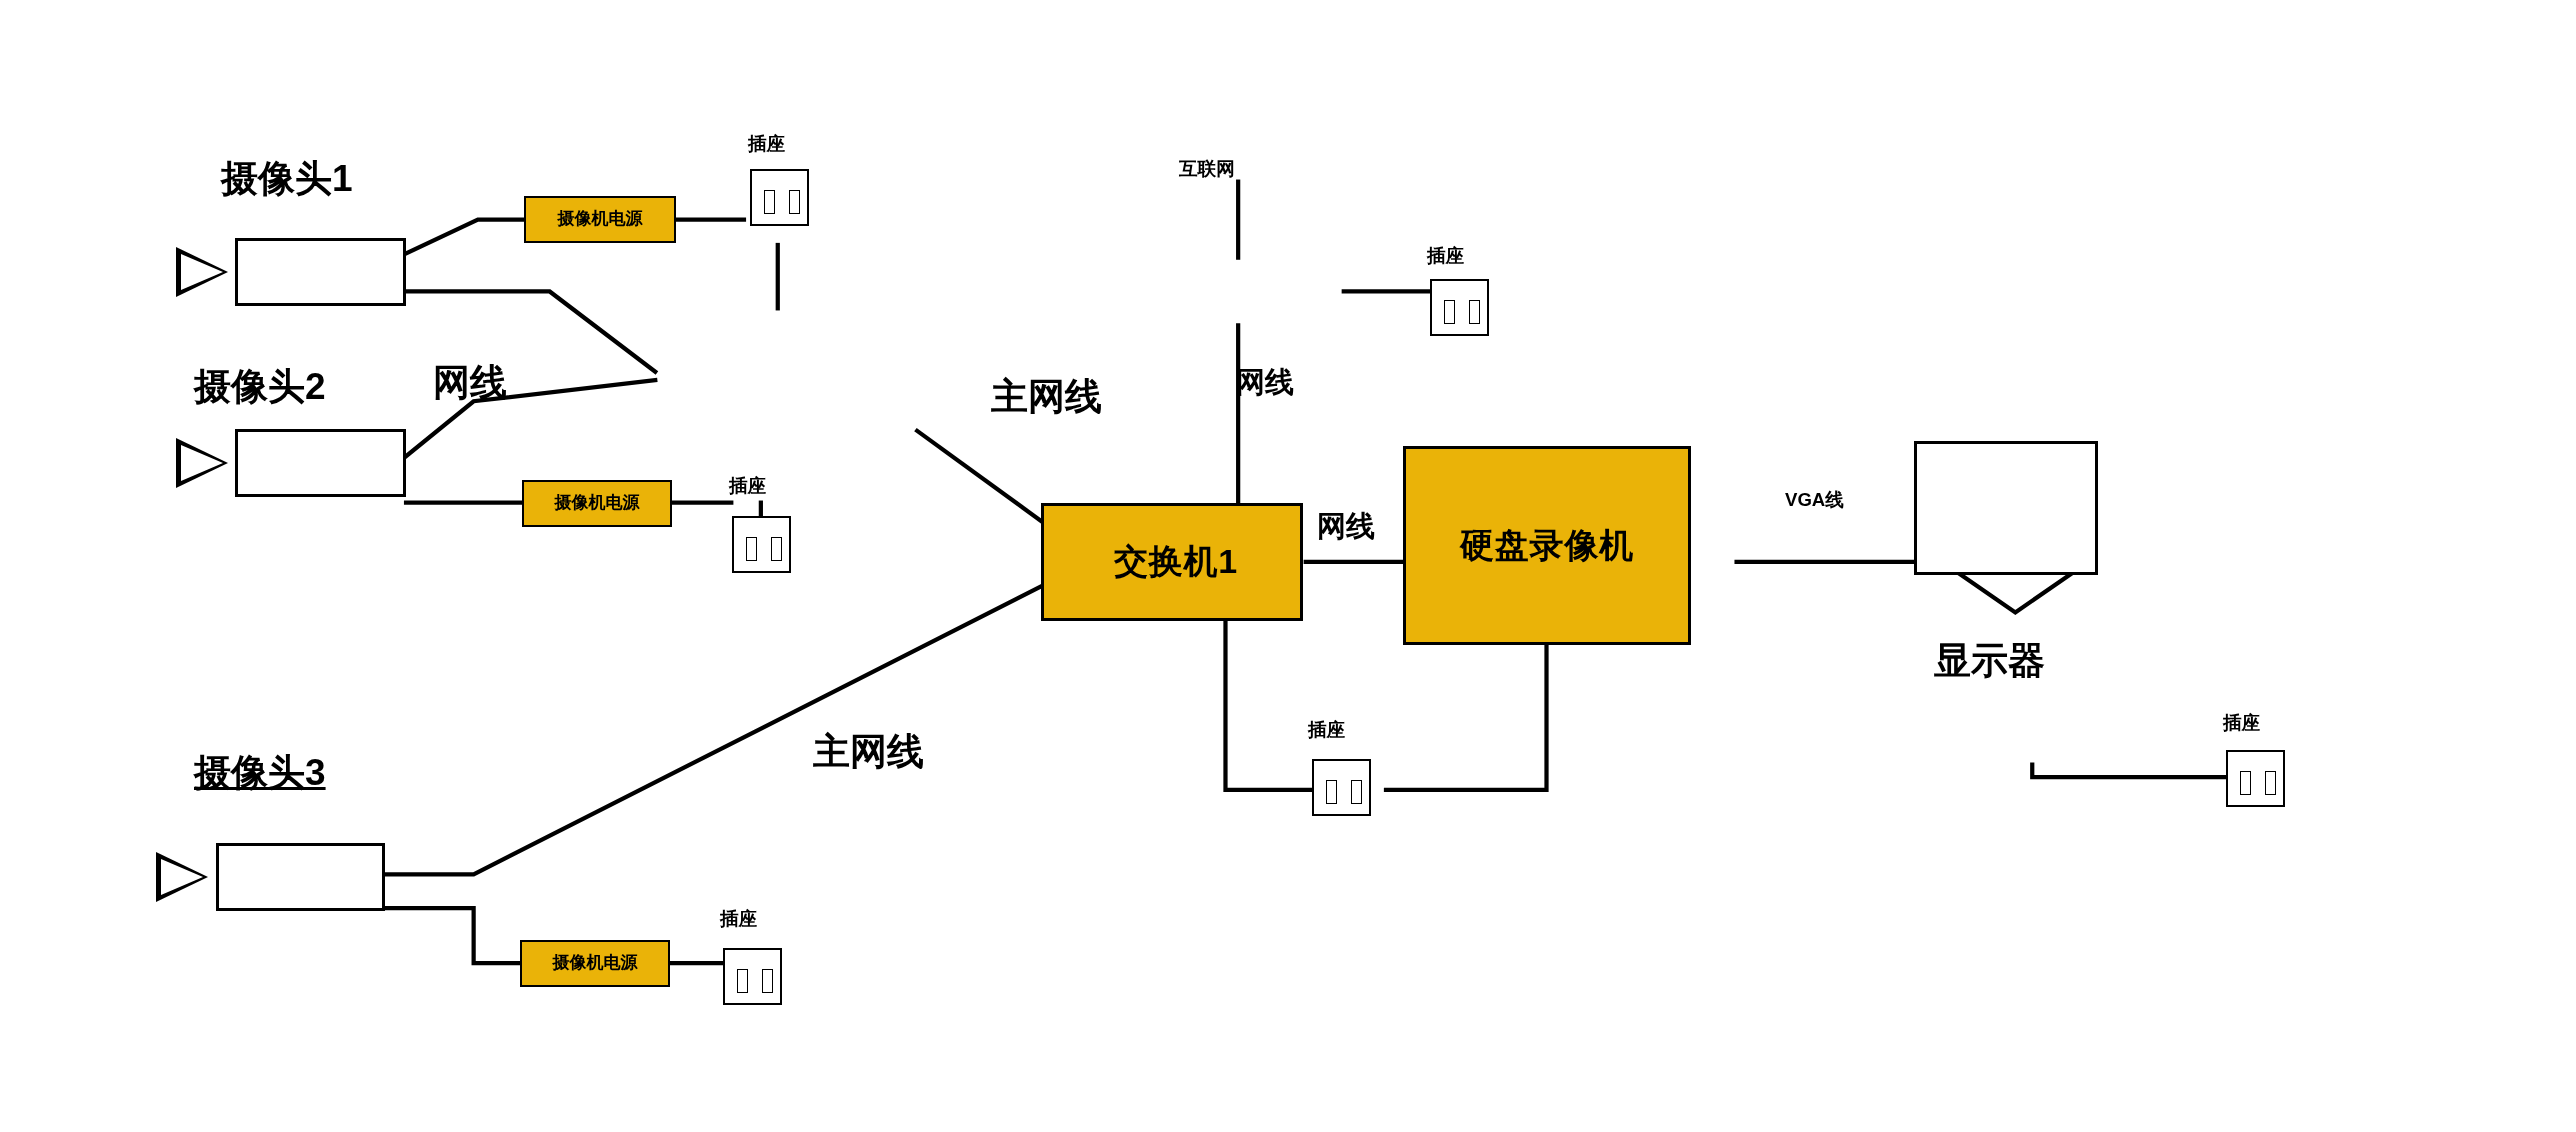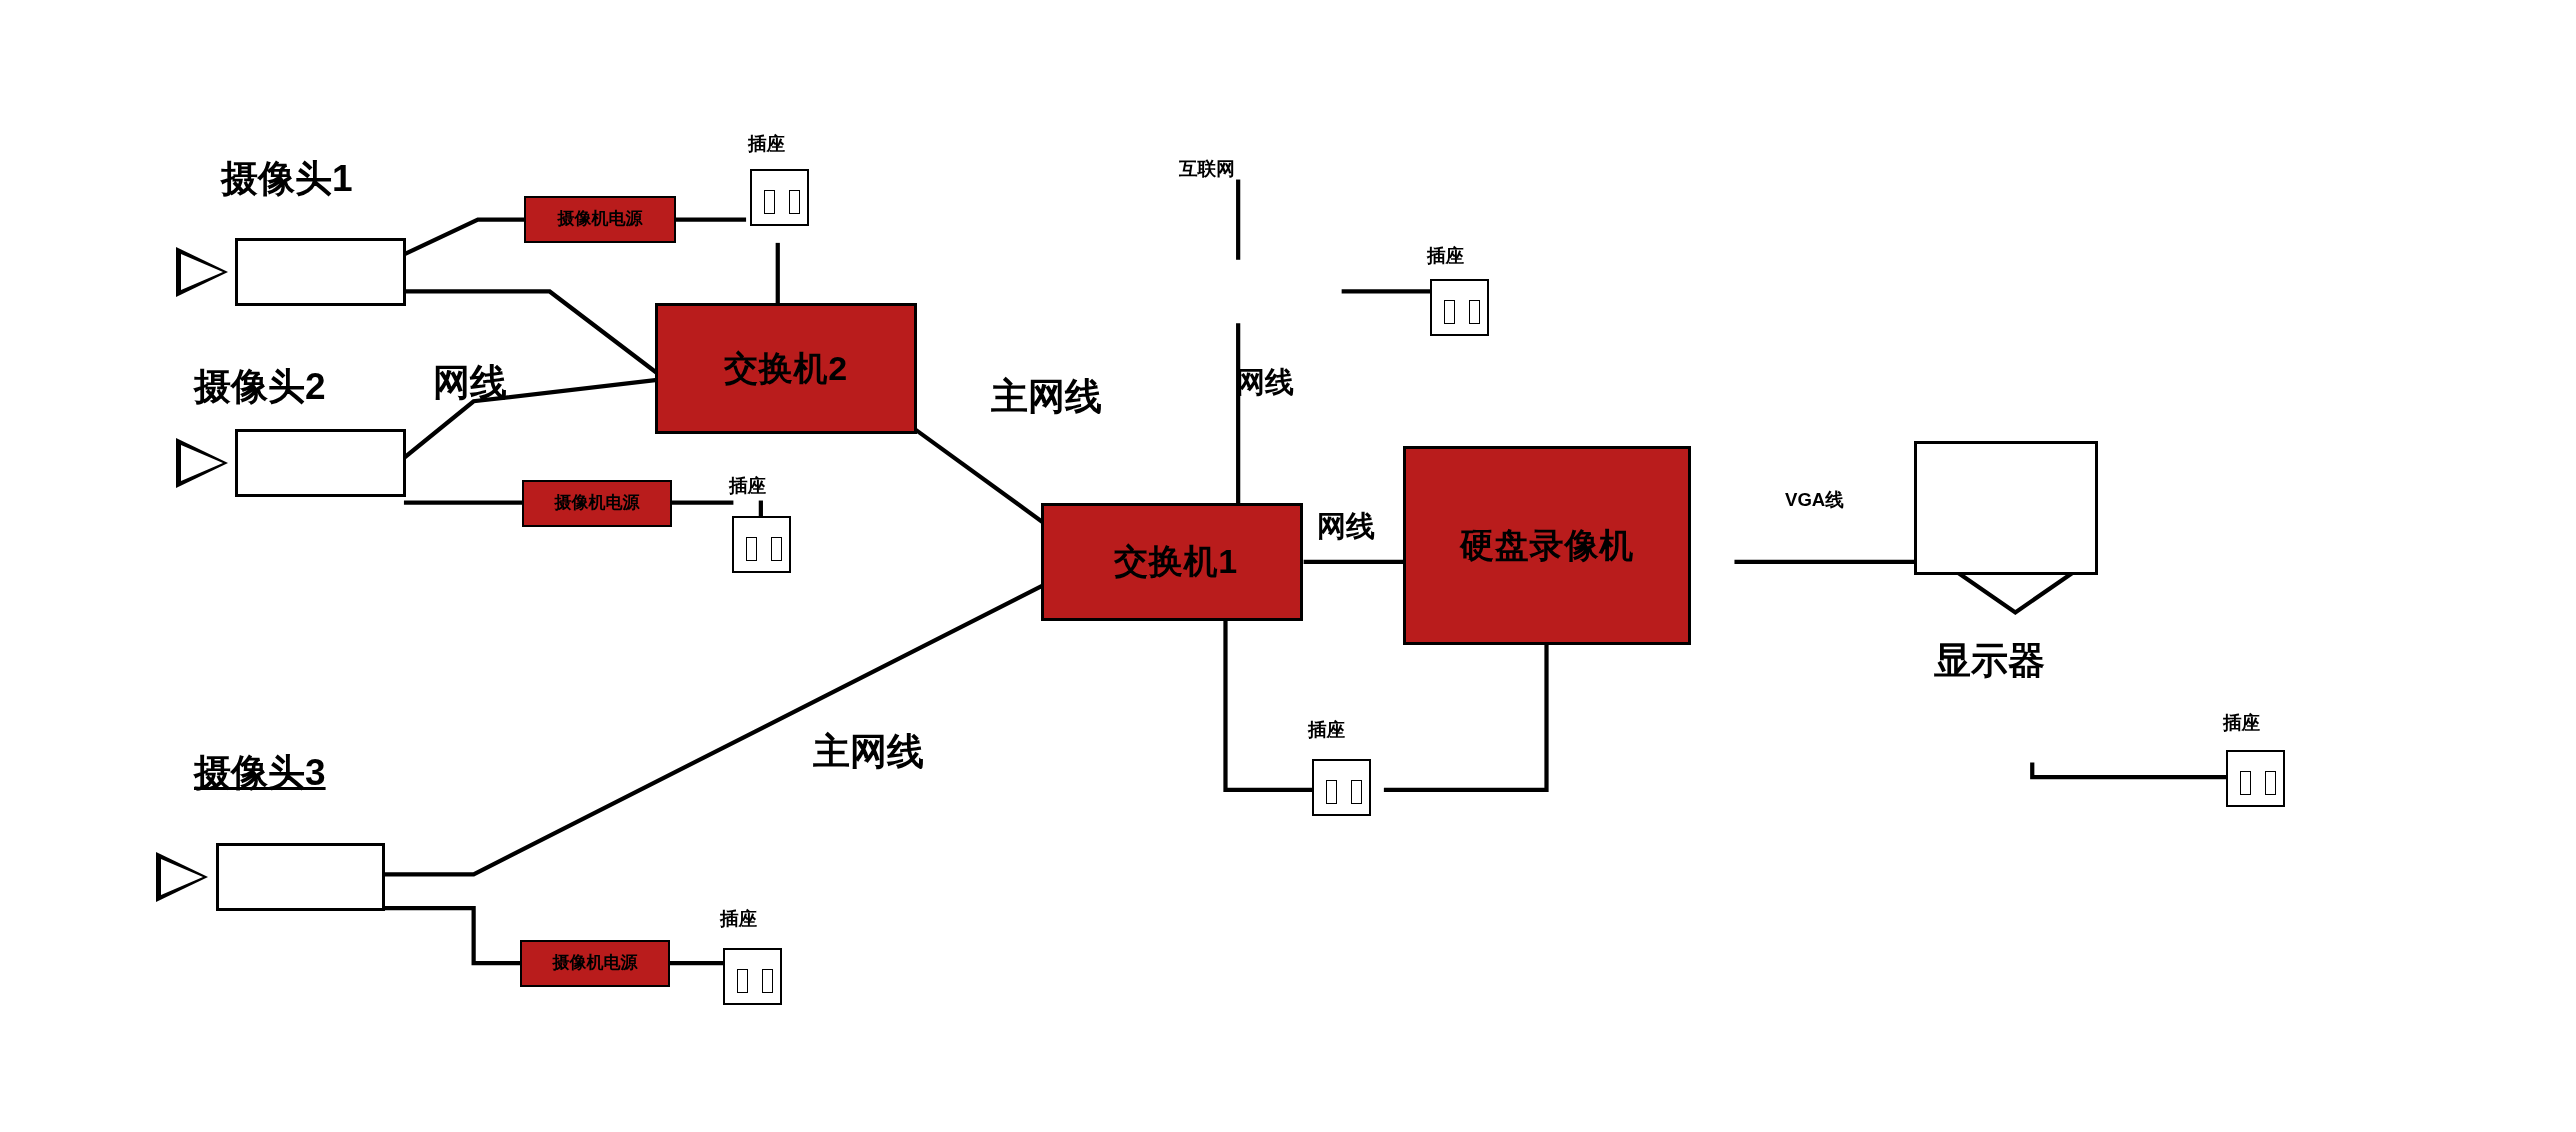--- a/index.html
+++ b/index.html
@@ -22,21 +22,21 @@
     position: absolute;
     left: 0;
     top: 0;
     width: 2576px;
     height: 1132px;
   }
   .node {
     position: absolute;
     box-sizing: border-box;
     border: 3.4px solid #000;
-    background: #b91c1c;
+    background: #eab308;
     display: flex;
     align-items: center;
     justify-content: center;
     text-align: center;
     line-height: 1.1;
   }
   .node.big {
     font-size: 34px;
     font-weight: 700;
     letter-spacing: 0.8px;
@@ -158,21 +158,20 @@
   <div class="lbl huge" style="left:433px; top:358px;">网线</div>
 
   <div class="node small" style="left:522px; top:480px; width:150px; height:47px;">摄像机电源</div>
 
   <div class="lbl sm" style="left:729px; top:473px;">插座</div>
   <div class="socket" style="left:732px; top:516px; width:59px; height:57px;">
     <div class="pin" style="left:12px; top:18.6px; width:9.3px; height:22px;"></div>
     <div class="pin" style="left:37px; top:18.6px; width:9.3px; height:22px;"></div>
   </div>
 
-  <div class="node big" style="left:655px; top:303px; width:262px; height:131px;">交换机2</div>
 
   <div class="lbl huge" style="left:991px; top:372px;">主网线</div>
 
   <div class="lbl huge" style="left:194px; top:748px;text-decoration:underline;">摄像头3</div>
   <div class="node blank" style="left:216px; top:843px; width:169px; height:68px;"></div>
   <div class="lens" style="left:156px; top:852px; border-top:25px solid transparent; border-bottom:25px solid transparent; border-left:52px solid #000;"></div>
   <div class="lens" style="left:161px; top:859px; border-top:18.6px solid transparent; border-bottom:18.6px solid transparent; border-left:42px solid #fff;"></div>
 
   <div class="node small" style="left:520px; top:940px; width:150px; height:47px;">摄像机电源</div>
 

